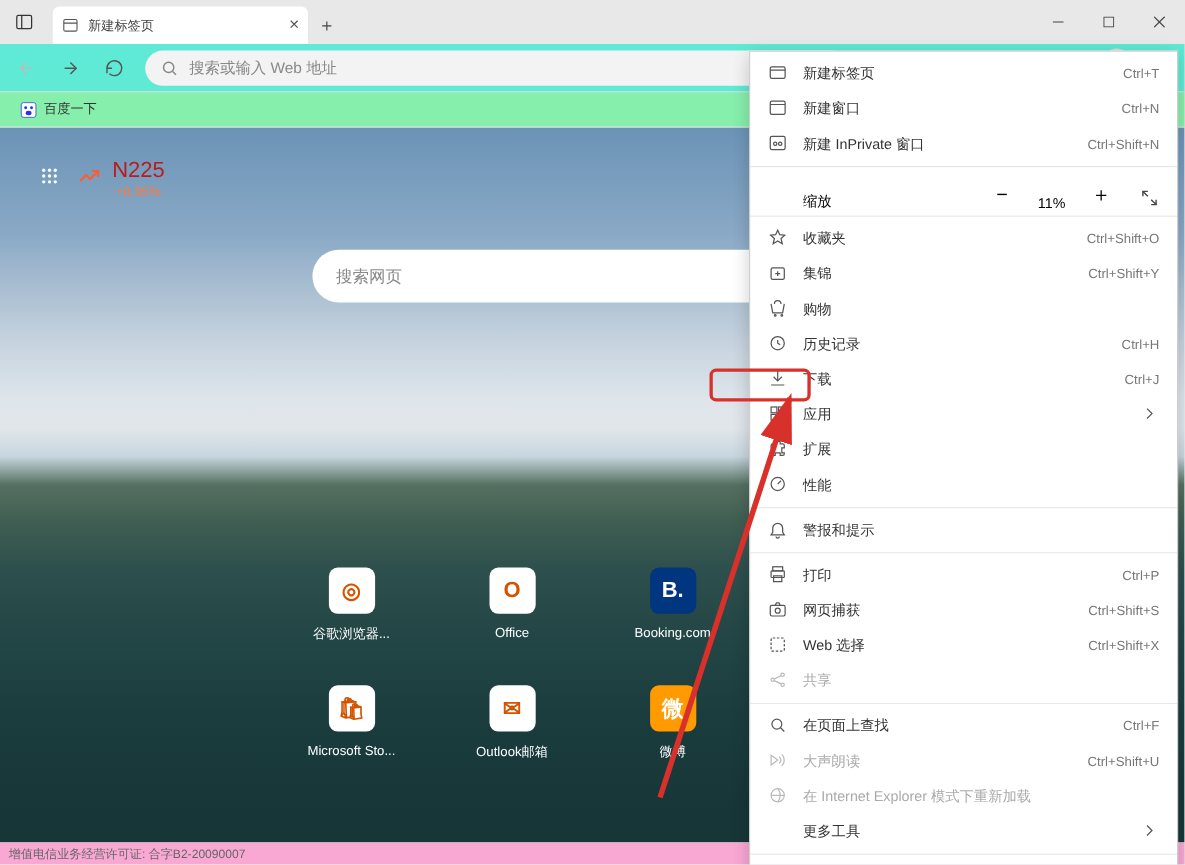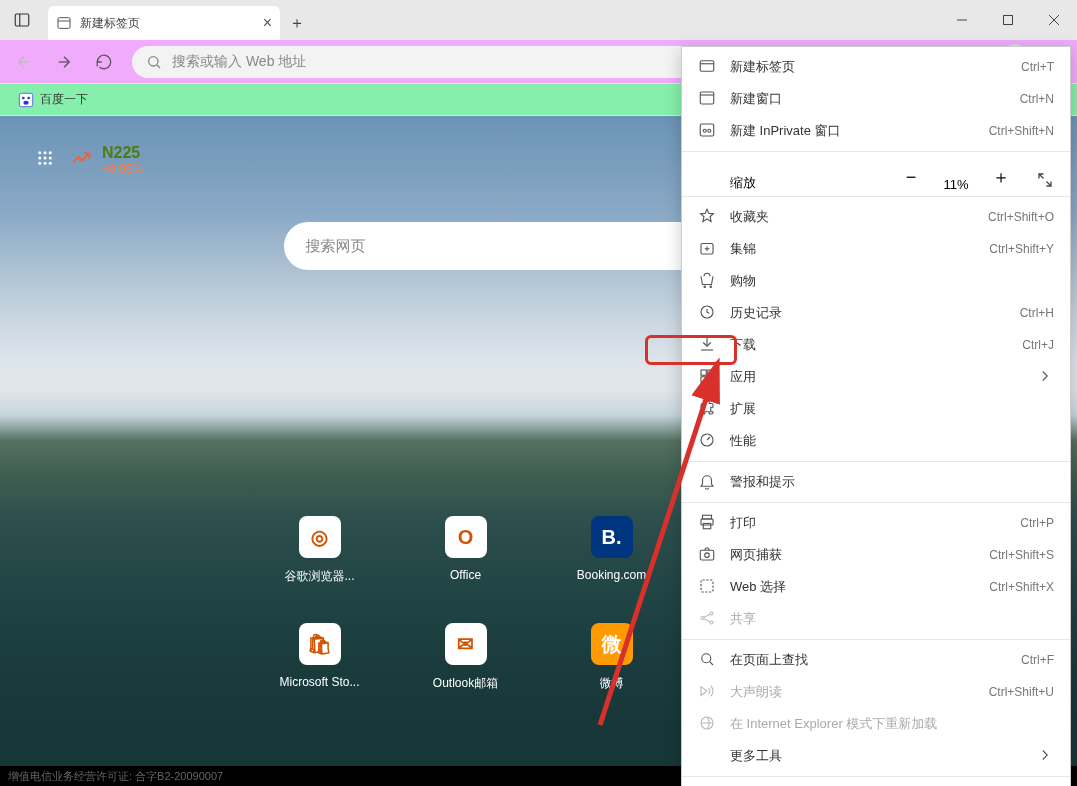--- a/index.html
+++ b/index.html
@@ -13,21 +13,21 @@
          display: flex; align-items: center; padding: 0 8px; font-size: 12px; color: #444; }
   .tab .fav { width: 16px; height: 16px; margin-right: 8px; }
   .tab .fav svg { width:16px;height:16px; stroke:#555; stroke-width:1.5; fill:none;}
   .tab .close { margin-left: auto; font-size: 16px; color: #555; }
   .newtab-btn { width: 34px; height: 34px; display: flex; align-items: center; justify-content: center; font-size: 16px; color: #444; }
   .win-ctl { margin-left: auto; display: flex; height: 40px; }
   .win-ctl div { width: 46px; display: flex; align-items: center; justify-content: center; color: #333; font-size: 12px; }
   .win-ctl svg { width:10px; height:10px; stroke:#444; stroke-width:1; fill:none;}
 
   
-  .toolbar { height: 44px; background: #f0abfc; display: flex; align-items: center; padding: 0 6px; gap: 4px; border-bottom: 1px solid #e2e2e2; }
+  .toolbar { height: 44px; background: #5eead4; display: flex; align-items: center; padding: 0 6px; gap: 4px; border-bottom: 1px solid #e2e2e2; }
   .tbtn { width: 36px; height: 36px; display:flex; align-items:center; justify-content:center; color:#555; border-radius:4px;}
   .tbtn svg { width:18px;height:18px; stroke:#555; stroke-width:1.7; fill:none; }
   .tbtn.dis svg { stroke:#bbb; }
   .omnibox { flex: 1 1 auto; height: 32px; margin: 0 6px; border-radius: 16px; background: #f3f3f3;
              display: flex; align-items: center; padding: 0 14px; color: #888; font-size: 14px; max-width: 640px;}
   .omnibox svg { width:16px;height:16px; stroke:#888; stroke-width:2; fill:none; margin-right:10px;}
   .toolbar-icons { display:flex; gap:2px; margin-left:auto;}
   .avatar { width:24px;height:24px;border-radius:50%;background:#ddd;margin:0 6px;}
 
   
@@ -41,38 +41,38 @@
   .ntp { position:relative; height: calc(786px - 40px - 44px - 32px - 20px); overflow:hidden; }
   .ntp-bg { position:absolute; inset:0; background:
       linear-gradient(180deg, #6b93b6 0%, #8aa9c6 15%, #a7bdd0 22%, #c6d3de 30%, #dee5eb 38%, #e1e6ea 42%, #c7d6de 46%, #547060 50%,
                       #405e52 55%, #2d4f4d 62%, #224545 72%, #1b3d3e 82%, #173638 95%);
   }
   .ntp-content { position:relative; z-index:1; }
   .ntp-top { display:flex; align-items:center; gap:16px; padding:28px 36px 0 36px; }
   .grid-ico svg {width:18px;height:18px;fill:#fff;}
   .stock { display:flex; align-items:center; gap:10px;}
   .stock-arrow svg{width:22px;height:22px;stroke:#ff5c2e;stroke-width:2;fill:none;}
-  .stock-name { color:#4d7c0f; font-weight:700; font-size:16px; }
+  .stock-name { color:#b91c1c; font-weight:400; font-size:20px; }
   .stock-chg { color:#ff7a3d; font-size:12px;text-align:center; }
 
   .searchbar { margin:46px auto 0; width:510px; height:48px; max-width:60%; background:#fff; border-radius:24px;
                display:flex; align-items:center; padding:0 22px; color:#888; font-size:15px;}
   .searchbar svg{width:18px;height:18px;stroke:#888;stroke-width:2;fill:none;margin-left:auto;}
 
   .tiles { position:absolute; left:0; width:100%; display:flex; flex-direction:column; gap:38px; align-items:center;
            top: 400px;}
   .tile-row { display:flex; gap:66px; }
   .tile { display:flex; flex-direction:column; align-items:center; width:80px;}
   .tile-ico { width:42px;height:42px;border-radius:8px;display:flex;align-items:center;justify-content:center;
               font-size:20px;font-weight:600; }
   .tile-lbl { color:#fff; font-size:12px; margin-top:10px; white-space:nowrap; overflow:hidden;
               text-overflow:ellipsis; max-width:90px;}
 
   
-  .footer { position:absolute; bottom:0; left:0; width:100%; height:20px; background:#000000; font-size:11px;
+  .footer { position:absolute; bottom:0; left:0; width:100%; height:20px; background:#f9a8d4; font-size:11px;
             color:#666; display:flex; align-items:center; padding:0 8px;}
   .footer .right { margin-left:auto; color:#666;}
 
   
   .menu { position:absolute; top:46px; right:6px; width:390px; background:#fff; border:1px solid #ccc;
           box-shadow:0 4px 16px rgba(0,0,0,.2); z-index:10; padding:4px 0; font-size:13px;}
   .mi { display:flex; align-items:center; height:32px; padding:0 16px; color:#333; gap:14px;}
   .mi .label { flex:1; }
   .mi .sc { color:#777; font-size:12px;}
   .mi svg { width:18px;height:18px;stroke:#555;stroke-width:1.5;fill:none;}

